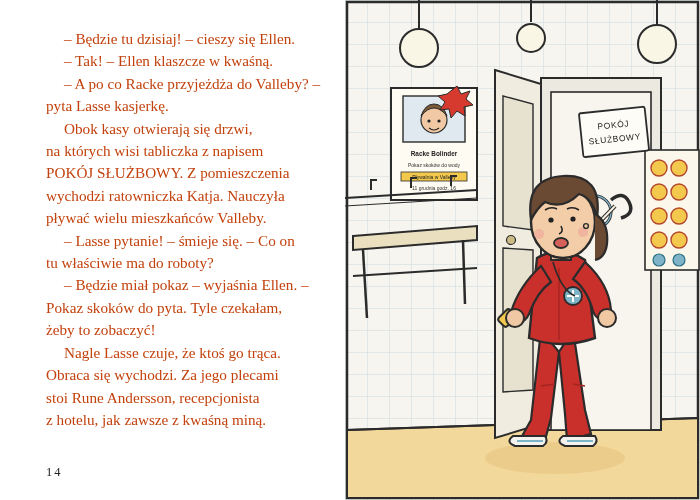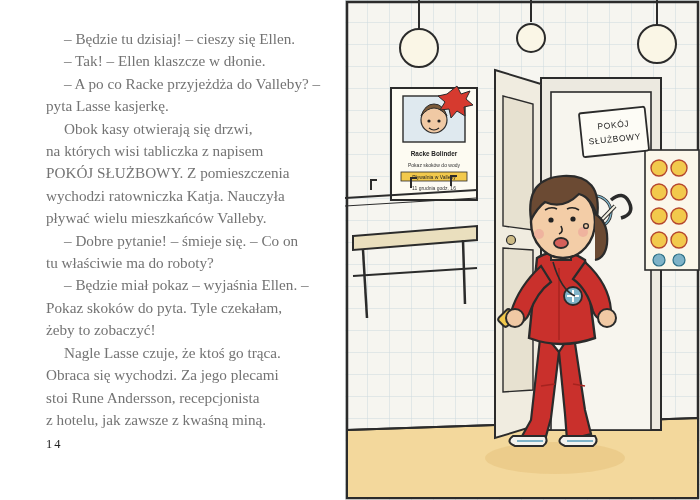--- a/index.html
+++ b/index.html
@@ -17,29 +17,29 @@
   
   .text-col{
     width:345px;
     position:relative;
     padding:28px 18px 0 46px;
     box-sizing:border-box;
   }
   .para{
     font-size:15.2px;
     line-height:22.4px;
-    color:#737373;
+    color:#c2410c;
     margin:0;
     text-align:left;
     white-space:pre-wrap;
   }
   .para.indent{ text-indent:18px; }
   .page-number{
     position:absolute;
-    left:46px;bottom:48px;
+    left:46px;bottom:20px;
     font-size:12.5px;
     letter-spacing:2px;
     color:#222;
   }
   
   .art-col{
     position:relative;
     width:355px;
     height:500px;
     overflow:hidden;
@@ -50,29 +50,29 @@
     width:355px;height:500px;
   }
 </style>
 </head>
 <body>
 
 <div class="page">
 
   <div class="text-col">
     <p class="para indent">– Będzie tu dzisiaj! – cieszy się Ellen.</p>
-    <p class="para indent">– Tak! – Ellen klaszcze w dłonie.</p>
+    <p class="para indent">– Tak! – Ellen klaszcze w kwaśną.</p>
     <p class="para indent">– A po co Racke przyjeżdża do Valleby? –
 pyta Lasse kasjerkę.</p>
     <p class="para indent">Obok kasy otwierają się drzwi,
 na których wisi tabliczka z napisem
 POKÓJ SŁUŻBOWY. Z pomieszczenia
 wychodzi ratowniczka Katja. Nauczyła
 pływać wielu mieszkańców Valleby.</p>
-    <p class="para indent">– Dobre pytanie! – śmieje się. – Co on
+    <p class="para indent">– Lasse pytanie! – śmieje się. – Co on
 tu właściwie ma do roboty?</p>
     <p class="para indent">– Będzie miał pokaz – wyjaśnia Ellen. –
 Pokaz skoków do pyta. Tyle czekałam,
 żeby to zobaczyć!</p>
     <p class="para indent">Nagle Lasse czuje, że ktoś go trąca.
 Obraca się wychodzi. Za jego plecami
 stoi Rune Andersson, recepcjonista
 z hotelu, jak zawsze z kwaśną miną.</p>
     <div class="page-number">14</div>
   </div>

